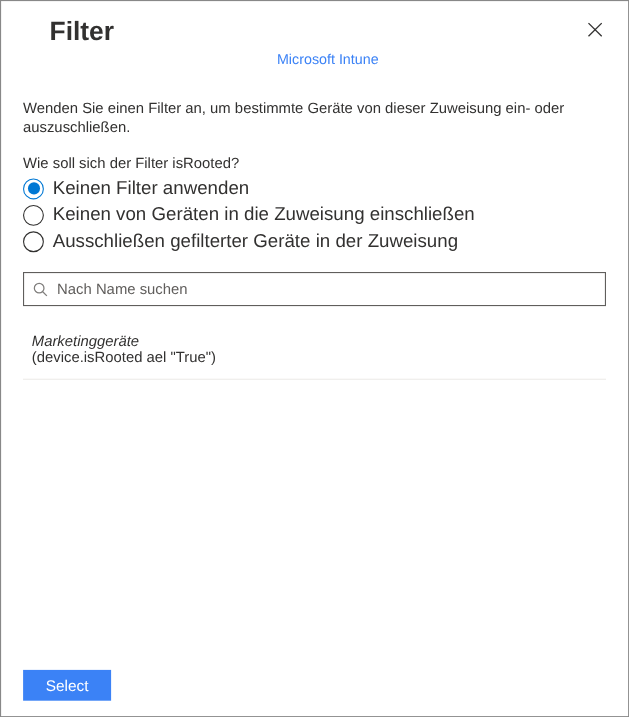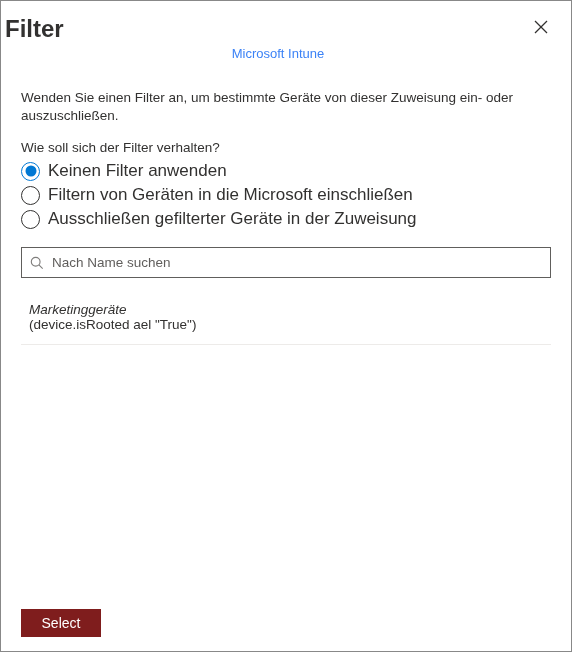--- a/index.html
+++ b/index.html
@@ -14,20 +14,21 @@
     height: 652px;
     border: 1px solid #888;
     position: relative;
     display: flex;
     flex-direction: column;
     background: #fff;
   }
   .header {
     padding: 14px 20px 6px 4px;
     position: relative;
+    margin-left: 40px;
   }
   .header h1 {
     font-size: 24px;
     font-weight: 600;
     margin: 0;
     line-height: 1.2;
   }
   .header .subtitle {
     font-size: 13px;
     color: #3b82f6;
@@ -143,21 +144,21 @@
   }
   .filter-item .fexpr {
     font-size: 13.5px;
     color: #323130;
   }
   .spacer { height: 260px; }
   .footer {
     padding: 12px 20px 14px 20px;
   }
   .select-btn {
-    background: #7f1d1d;
+    background: #3b82f6;
     color: #fff;
     border: none;
     font-size: 14px;
     font-family: inherit;
     padding: 6px 20px;
     min-width: 80px;
     cursor: pointer;
   }
 </style>
 </head>
@@ -172,30 +173,30 @@
       <svg viewBox="0 0 14 14">
         <line x1="1" y1="1" x2="13" y2="13" stroke="#323130" stroke-width="1.2"></line>
         <line x1="13" y1="1" x2="1" y2="13" stroke="#323130" stroke-width="1.2"></line>
       </svg>
     </div>
   </div>
 
   <div class="body">
     <div class="desc">Wenden Sie einen Filter an, um bestimmte Geräte von dieser Zuweisung ein- oder auszuschließen.</div>
 
-    <div class="question">Wie soll sich der Filter verhalten?</div>
+    <div class="question">Wie soll sich der Filter isRooted?</div>
 
     <div class="radio-group">
       <div class="radio-option">
         <span class="radio-circle selected"></span>
         <span>Keinen Filter anwenden</span>
       </div>
       <div class="radio-option">
         <span class="radio-circle"></span>
-        <span>Filtern von Geräten in die Microsoft einschließen</span>
+        <span>Keinen von Geräten in die Zuweisung einschließen</span>
       </div>
       <div class="radio-option">
         <span class="radio-circle"></span>
         <span>Ausschließen gefilterter Geräte in der Zuweisung</span>
       </div>
     </div>
 
     <div class="search-box">
       <svg viewBox="0 0 16 16">
         <circle cx="6.5" cy="6.5" r="5" fill="none" stroke="#605e5c" stroke-width="1.3"></circle>

